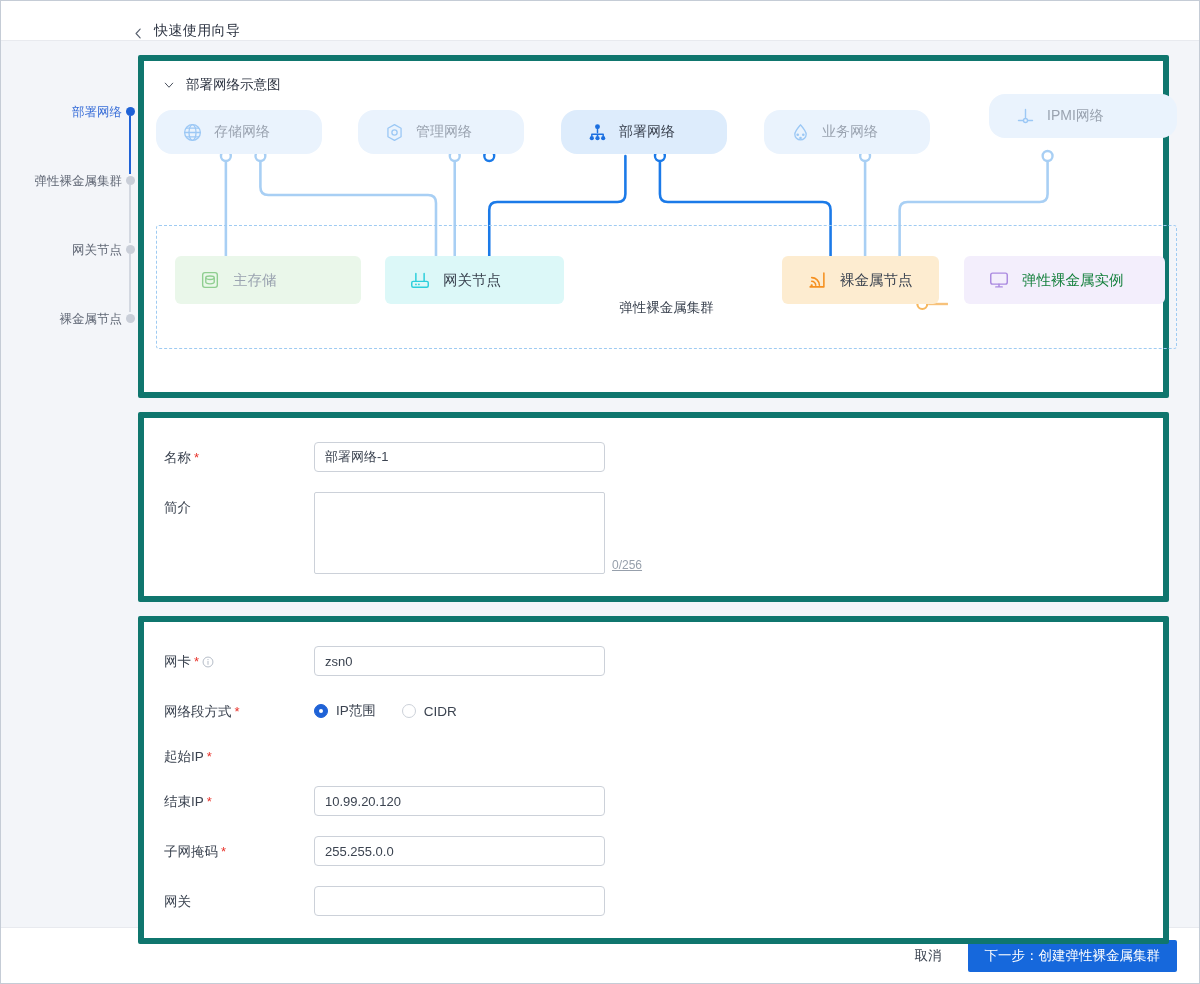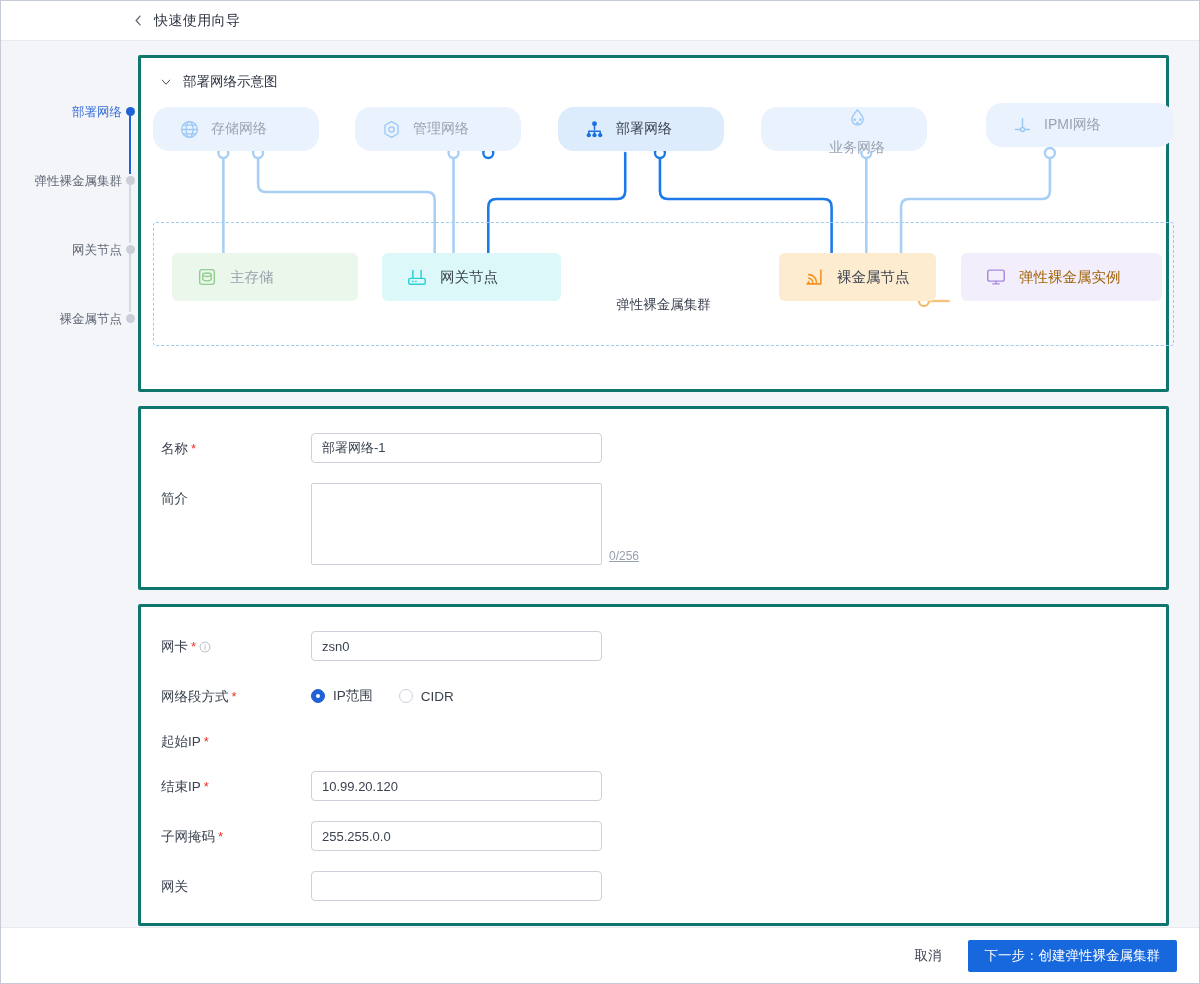--- a/index.html
+++ b/index.html
@@ -17,21 +17,21 @@
     border: 1px solid #c5ccd6;
     display: flex; flex-direction: column;
     overflow: hidden;
   }
 
   
   .header {
     height: 40px; min-height: 40px;
     background: #ffffff;
     border-bottom: 1px solid #e8eaef;
-    display: flex; align-items: center;
+    display: flex; align-items: flex-end;
     padding-left: 130px;
   }
   .back-chevron {
     width: 14px; height: 14px;
     display: inline-flex; align-items: center; justify-content: center;
     color: #5a6270; margin-right: 9px;
     cursor: pointer;
   }
   .header-title {
     font-size: 14px; color: #2b3240; letter-spacing: .4px;
@@ -77,21 +77,21 @@
   .step.active .step-line { background: #1f62d6; }
 
   
   .main {
     flex: 1; min-width: 0;
     padding: 14px 30px 0 0;
     display: flex; flex-direction: column; gap: 14px;
   }
   .panel {
     background: #ffffff;
-    border: 3px solid #0f766e;
+    border: 6px solid #0f766e;
     border-radius: 2px;
   }
 
   
   .diagram-panel { padding: 0; }
   .diagram-head {
     display: flex; align-items: center;
     padding: 15px 0 0 19px;
     gap: 11px;
   }
@@ -158,21 +158,21 @@
   .node.gateway   { background: #dcf8f8; }
   .node.gateway .nd-icon  { color: #2ccfdb; }
   .node.gateway .nd-label { color: #3b4350; }
 
   .node.metal     { background: #fdecd0; }
   .node.metal .nd-icon    { color: #f59020; }
   .node.metal .nd-label   { color: #3b4350; }
 
   .node.instance  { background: #f3eefc; }
   .node.instance .nd-icon  { color: #ab8ae0; }
-  .node.instance .nd-label { color: #a16207; }
+  .node.instance .nd-label { color: #15803d; }
 
   
   .form-panel { padding: 24px 0 22px 0; }
   .form-row {
     display: flex; align-items: flex-start;
     margin-bottom: 20px;
   }
   .form-row:last-child { margin-bottom: 0; margin-top: 16px; }
   .form-label {
     width: 170px; min-width: 170px;
@@ -370,33 +370,33 @@
                 <circle cx="12" cy="5.5" r="2.8" fill="currentColor" stroke="none"></circle>
                 <circle cx="5.5" cy="18.5" r="2.4" fill="currentColor" stroke="none"></circle>
                 <circle cx="12" cy="18.5" r="2.4" fill="currentColor" stroke="none"></circle>
                 <circle cx="18.5" cy="18.5" r="2.4" fill="currentColor" stroke="none"></circle>
                 <path d="M12 8.5 v3.5 M5.5 16 v-2 h13 v2 M12 14 v2"></path>
               </svg>
             </span>
             <span class="nc-label">部署网络</span>
           </div>
 
-          <div class="netcard" style="left:620px; top:16px; width:166px;flex-direction:column;">
+          <div class="netcard" style="left:620px; top:16px; width:166px;">
             <span class="nc-icon">
               <svg viewBox="0 0 24 24" fill="none" stroke="currentColor" stroke-width="1.5" stroke-linejoin="round">
                 <path d="M12 3.2 C8 8 5.5 10.8 5.5 14 a6.5 6.5 0 0 0 13 0 C18.5 10.8 16 8 12 3.2 Z"></path>
                 <circle cx="8.8" cy="14.5" r="1.5" fill="currentColor" stroke="none"></circle>
                 <circle cx="15.2" cy="14.5" r="1.5" fill="currentColor" stroke="none"></circle>
                 <circle cx="12" cy="18.4" r="1.5" fill="currentColor" stroke="none"></circle>
               </svg>
             </span>
             <span class="nc-label">业务网络</span>
           </div>
 
-          <div class="netcard" style="left:845px; top:12px; width:188px;">
+          <div class="netcard" style="left:845px; top:0; width:188px;">
             <span class="nc-icon">
               <svg viewBox="0 0 24 24" fill="none" stroke="currentColor" stroke-width="1.6" stroke-linecap="round">
                 <path d="M12 4 v9 M4 16.5 h5.2 M14.8 16.5 H20"></path>
                 <circle cx="12" cy="16.5" r="2.3"></circle>
               </svg>
             </span>
             <span class="nc-label">IPMI网络</span>
           </div>
 
           <div class="node storage" style="left:31px; top:162px; width:186px;">

